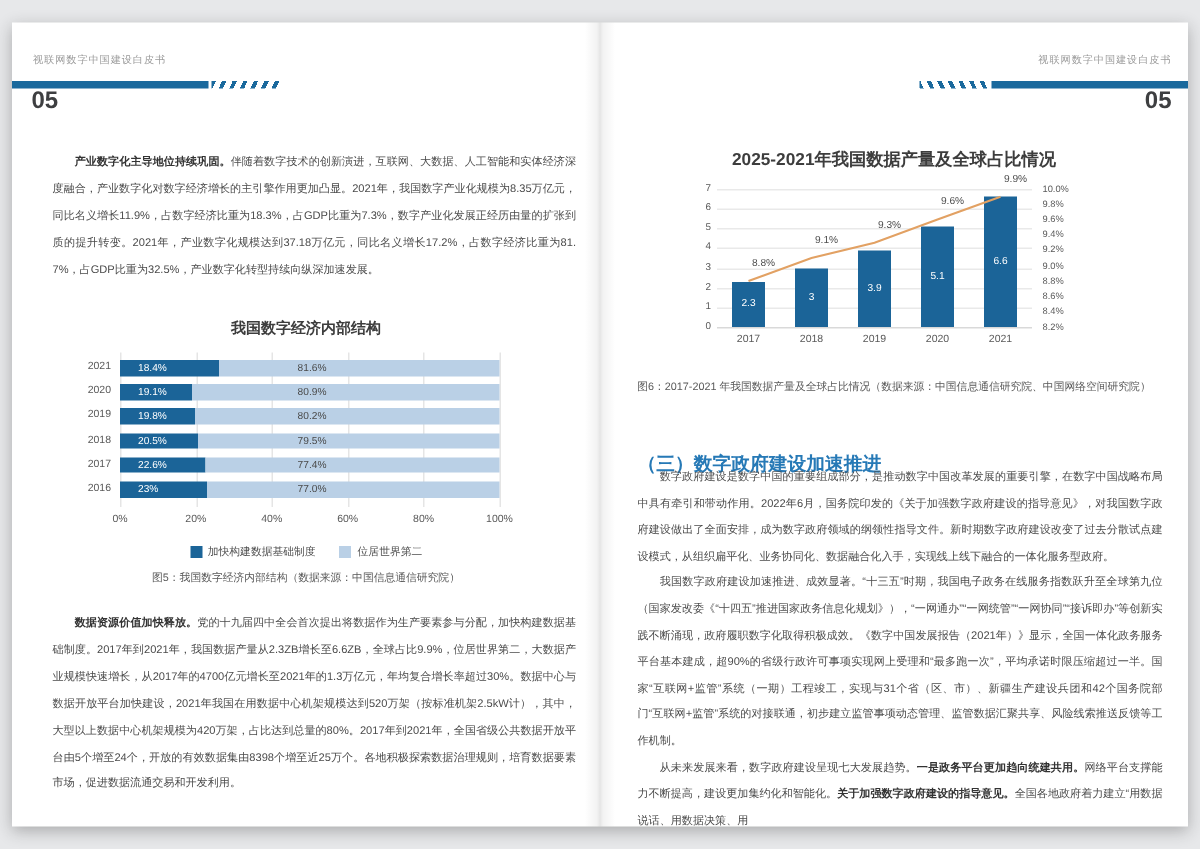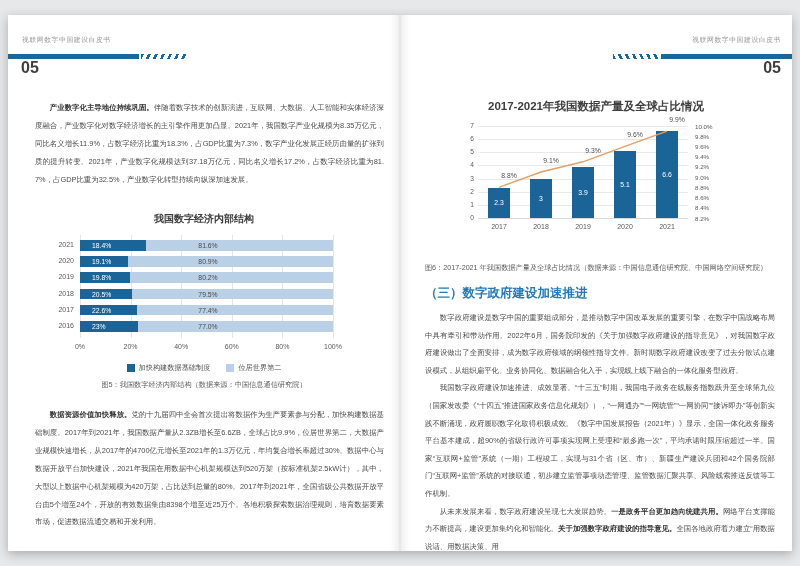--- a/index.html
+++ b/index.html
@@ -104,21 +104,21 @@
 
       <p class="para indent" style="left:27px;top:391px;width:349px"><span class="lead">数据资源价值加快释放。</span><span>党的十九届四中全会首次提出将数据作为生产要素参与分配，加快构建数据基础制度。2017年到2021年，我国数据产量从2.3ZB增长至6.6ZB，全球占比9.9%，位居世界第二，大数据产业规模快速增长，从2017年的4700亿元增长至2021年的1.3万亿元，年均复合增长率超过30%。数据中心与数据开放平台加快建设，2021年我国在用数据中心机架规模达到520万架（按标准机架2.5kW计），其中，大型以上数据中心机架规模为420万架，占比达到总量的80%。2017年到2021年，全国省级公共数据开放平台由5个增至24个，开放的有效数据集由8398个增至近25万个。各地积极探索数据治理规则，培育数据要素市场，促进数据流通交易和开发利用。</span></p>
     </div>
 
     <div class="page" id="pageR">
       <div class="hdr-title hr">视联网数字中国建设白皮书</div>
       <div class="hdr-bar br"></div>
       <div class="hdr-slash sr"></div>
       <div class="page-num pr">05</div>
 
-      <div class="c-title" style="left:0;top:84px;width:392px;font-size:11.5px">2017-2021年我国数据产量及全球占比情况</div>
+      <div class="c-title" style="left:0;top:84px;width:392px;font-size:11.5px">2025-2021年我国数据产量及全球占比情况</div>
       <div id="c2plot" style="position:absolute;left:78px;top:111px;width:210px;height:92px">
           <div style="position: absolute; left: 0px; top: 92px; width: 210px; height: 1px; background: rgb(217, 217, 217);"></div>
           <div style="position: absolute; left: -26px; top: 88px; width: 22px; text-align: right; font-size: 6.6px; color: rgb(89, 89, 89);">0</div>
           <div style="position: absolute; left: 0px; top: 78.9px; width: 210px; height: 1px; background: rgb(233, 233, 233);"></div>
           <div style="position: absolute; left: -26px; top: 74.9px; width: 22px; text-align: right; font-size: 6.6px; color: rgb(89, 89, 89);">1</div>
           <div style="position: absolute; left: 0px; top: 65.7px; width: 210px; height: 1px; background: rgb(233, 233, 233);"></div>
           <div style="position: absolute; left: -26px; top: 61.7px; width: 22px; text-align: right; font-size: 6.6px; color: rgb(89, 89, 89);">2</div>
           <div style="position: absolute; left: 0px; top: 52.6px; width: 210px; height: 1px; background: rgb(233, 233, 233);"></div>
           <div style="position: absolute; left: -26px; top: 48.6px; width: 22px; text-align: right; font-size: 6.6px; color: rgb(89, 89, 89);">3</div>
           <div style="position: absolute; left: 0px; top: 39.4px; width: 210px; height: 1px; background: rgb(233, 233, 233);"></div>
@@ -161,23 +161,23 @@
           <div style="position: absolute; left: 141px; top: 5.4px; width: 32px; text-align: center; font-size: 6.8px; color: rgb(77, 77, 77);">9.6%</div>
           <div style="position: absolute; left: 178px; top: 5.3px; width: 22px; height: 86.7px; background: rgb(27, 100, 152); display: flex; align-items: center; justify-content: center;">
             <span style="font-size: 6.8px; color: rgb(255, 255, 255);">6.6</span>
           </div>
           <div style="position: absolute; left: 171px; top: 97px; width: 36px; text-align: center; font-size: 7px; color: rgb(89, 89, 89);">2021</div>
           <div style="position: absolute; left: 183px; top: -9.9px; width: 32px; text-align: center; font-size: 6.8px; color: rgb(77, 77, 77);">9.9%</div>
           <svg width="210" height="92" style="position: absolute; left: 0px; top: 0px; overflow: visible;">
             <polyline points="21,61.3 63,46.0 105,35.8 147,20.4 189,5.1" fill="none" stroke="#e2a163" stroke-width="1.4"></polyline>
           </svg>
         </div>
-      <div class="caption" style="left:10px;top:248px;width:372px">图6：2017-2021 年我国数据产量及全球占比情况（数据来源：中国信息通信研究院、中国网络空间研究院）</div>
+      <div class="caption" style="left:10px;top:238px;width:372px">图6：2017-2021 年我国数据产量及全球占比情况（数据来源：中国信息通信研究院、中国网络空间研究院）</div>
 
-      <div class="heading" style="left:25px;top:270px">（三）数字政府建设加速推进</div>
+      <div class="heading" style="left:25px;top:286px">（三）数字政府建设加速推进</div>
 
       <div class="flow" style="left:25px;top:294px;width:350px">
         <p><span>数字政府建设是数字中国的重要组成部分，是推动数字中国改革发展的重要引擎，在数字中国战略布局中具有牵引和带动作用。2022年6月，国务院印发的《关于加强数字政府建设的指导意见》，对我国数字政府建设做出了全面安排，成为数字政府领域的纲领性指导文件。新时期数字政府建设改变了过去分散试点建设模式，从组织扁平化、业务协同化、数据融合化入手，实现线上线下融合的一体化服务型政府。</span></p>
         <p><span>我国数字政府建设加速推进、成效显著。“十三五”时期，我国电子政务在线服务指数跃升至全球第九位（国家发改委《“十四五”推进国家政务信息化规划》），“一网通办”“一网统管”“一网协同”“接诉即办”等创新实践不断涌现，政府履职数字化取得积极成效。《数字中国发展报告（2021年）》显示，全国一体化政务服务平台基本建成，超90%的省级行政许可事项实现网上受理和“最多跑一次”，平均承诺时限压缩超过一半。国家“互联网+监管”系统（一期）工程竣工，实现与31个省（区、市）、新疆生产建设兵团和42个国务院部门“互联网+监管”系统的对接联通，初步建立监管事项动态管理、监管数据汇聚共享、风险线索推送反馈等工作机制。</span></p>
         <p><span>从未来发展来看，数字政府建设呈现七大发展趋势。</span><span class="lead">一是政务平台更加趋向统建共用。</span><span>网络平台支撑能力不断提高，建设更加集约化和智能化。</span><span class="lead">关于加强数字政府建设的指导意见。</span><span>全国各地政府着力建立“用数据说话、用数据决策、用</span></p>
       </div>
     </div>
 
     <div class="spine"></div>
   </div>

